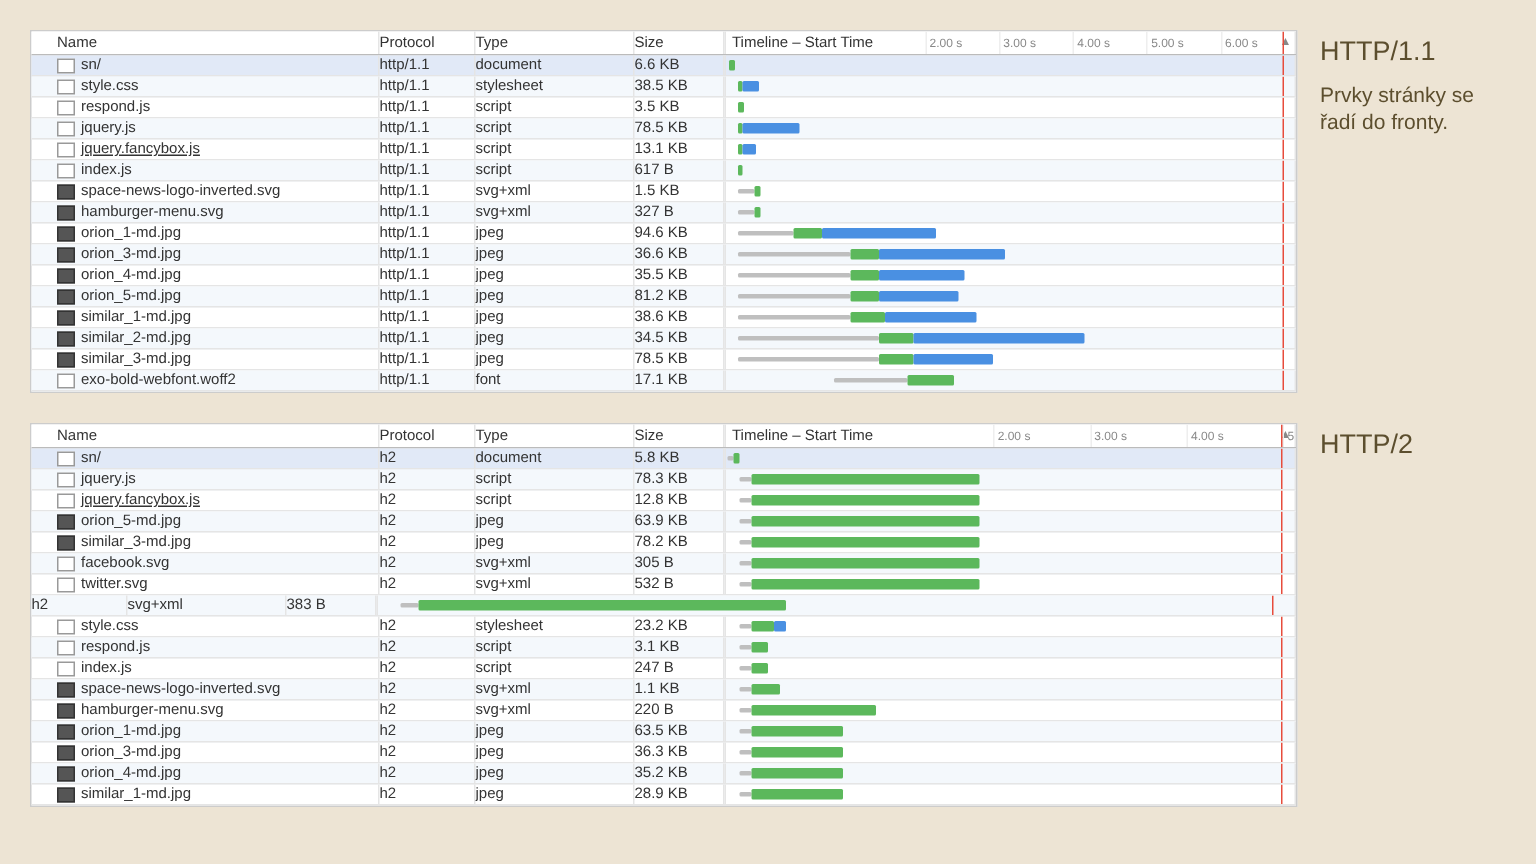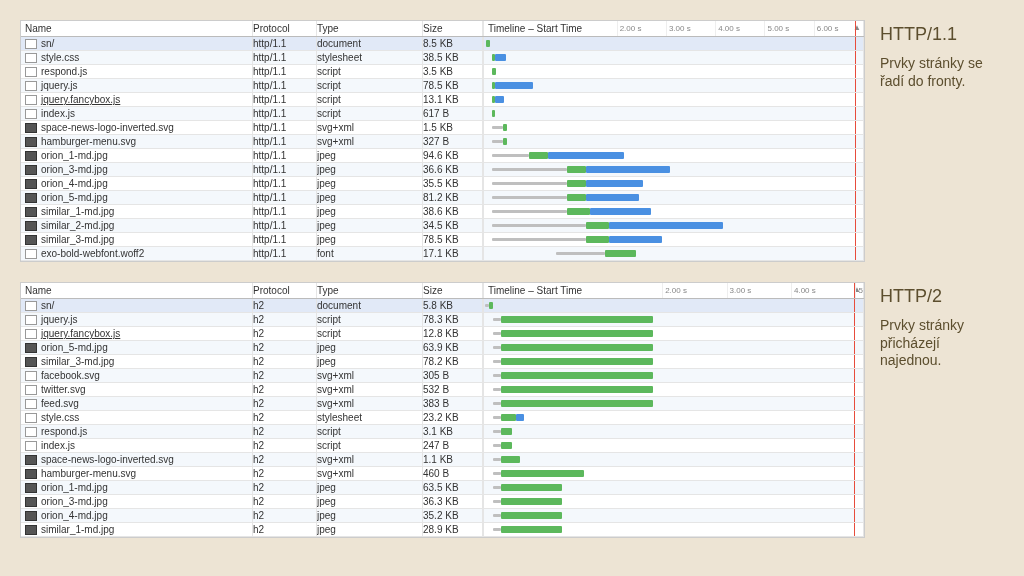--- a/index.html
+++ b/index.html
@@ -44,21 +44,21 @@
   .hdr, .tr {
     display: flex;
     border-bottom: 1px solid #e5e5e5;
     height: 14px;
     align-items: center;
     box-sizing: border-box;
   }
   .hdr { background: #fff; font-weight: normal; color: #333; border-bottom: 1px solid #bbb; height: 16px; }
   .tr:nth-child(even) { background: #f4f8fc; }
   .tr.sel { background: #e1e9f7 !important; }
-  .c-name { width: 232px; padding-left: 4px; display:flex; align-items:center; gap:4px; }
+  .c-name { width: 232px; padding-left: 17px; display:flex; align-items:center; gap:4px; }
   .c-proto { width: 64px; }
   .c-type { width: 106px; }
   .c-size { width: 60px; text-align: right; padding-right: 8px; }
   .c-tl { flex: 1; position: relative; border-left: 1px solid #e5e5e5; height:100%; }
   .cell { border-right: 1px solid #e5e5e5; height: 100%; display:flex; align-items:center; box-sizing:border-box; overflow:hidden; white-space:nowrap; }
   .hdr .cell { font-weight:normal; }
   .icon { width:10px; height:8px; display:inline-block; flex-shrink:0; }
   .icon-doc { border:1px solid #999; background:#fff; }
   .icon-img { background:#555; border:1px solid #333; }
   .underline { text-decoration: underline; }
@@ -97,21 +97,21 @@
         </div>
     </div>
     <div id="rows1">
         <div class="tr sel">
           <div class="cell c-name">
             <span class="icon icon-doc"></span>
             <span>sn/</span>
           </div>
           <div class="cell c-proto">http/1.1</div>
           <div class="cell c-type">document</div>
-          <div class="cell c-size">8.5 KB</div>
+          <div class="cell c-size">6.6 KB</div>
           <div class="cell c-tl">
             <div class="bar b-green" style="left: 0.5%; width: 1.2%;"></div>
             <div class="end-line" style="left: 98%;"></div>
           </div>
         </div>
         <div class="tr">
           <div class="cell c-name">
             <span class="icon icon-doc"></span>
             <span>style.css</span>
           </div>
@@ -444,24 +444,20 @@
           <div class="cell c-proto">h2</div>
           <div class="cell c-type">svg+xml</div>
           <div class="cell c-size">532 B</div>
           <div class="cell c-tl">
             <div class="bar b-gray thin" style="left: 2.5%; width: 2%;"></div>
             <div class="bar b-green" style="left: 4.5%; width: 40%;"></div>
             <div class="end-line" style="left: 97.5%;"></div>
           </div>
         </div>
         <div class="tr">
-          <div class="cell c-name">
-            <span class="icon icon-doc"></span>
-            <span>feed.svg</span>
-          </div>
           <div class="cell c-proto">h2</div>
           <div class="cell c-type">svg+xml</div>
           <div class="cell c-size">383 B</div>
           <div class="cell c-tl">
             <div class="bar b-gray thin" style="left: 2.5%; width: 2%;"></div>
             <div class="bar b-green" style="left: 4.5%; width: 40%;"></div>
             <div class="end-line" style="left: 97.5%;"></div>
           </div>
         </div>
         <div class="tr">
@@ -521,21 +517,21 @@
             <div class="end-line" style="left: 97.5%;"></div>
           </div>
         </div>
         <div class="tr">
           <div class="cell c-name">
             <span class="icon icon-img"></span>
             <span>hamburger-menu.svg</span>
           </div>
           <div class="cell c-proto">h2</div>
           <div class="cell c-type">svg+xml</div>
-          <div class="cell c-size">460 B</div>
+          <div class="cell c-size">220 B</div>
           <div class="cell c-tl">
             <div class="bar b-gray thin" style="left: 2.5%; width: 2%;"></div>
             <div class="bar b-green" style="left: 4.5%; width: 22%;"></div>
             <div class="end-line" style="left: 97.5%;"></div>
           </div>
         </div>
         <div class="tr">
           <div class="cell c-name">
             <span class="icon icon-img"></span>
             <span>orion_1-md.jpg</span>
@@ -588,15 +584,14 @@
           <div class="cell c-tl">
             <div class="bar b-gray thin" style="left: 2.5%; width: 2%;"></div>
             <div class="bar b-green" style="left: 4.5%; width: 16%;"></div>
             <div class="end-line" style="left: 97.5%;"></div>
           </div>
         </div>
       </div>
   </div>
   <div class="caption">
     <p class="caption-title">HTTP/2</p>
-    <p class="caption-text">Prvky stránky přicházejí najednou.</p>
   </div>
 </div>
 
 </body></html>

